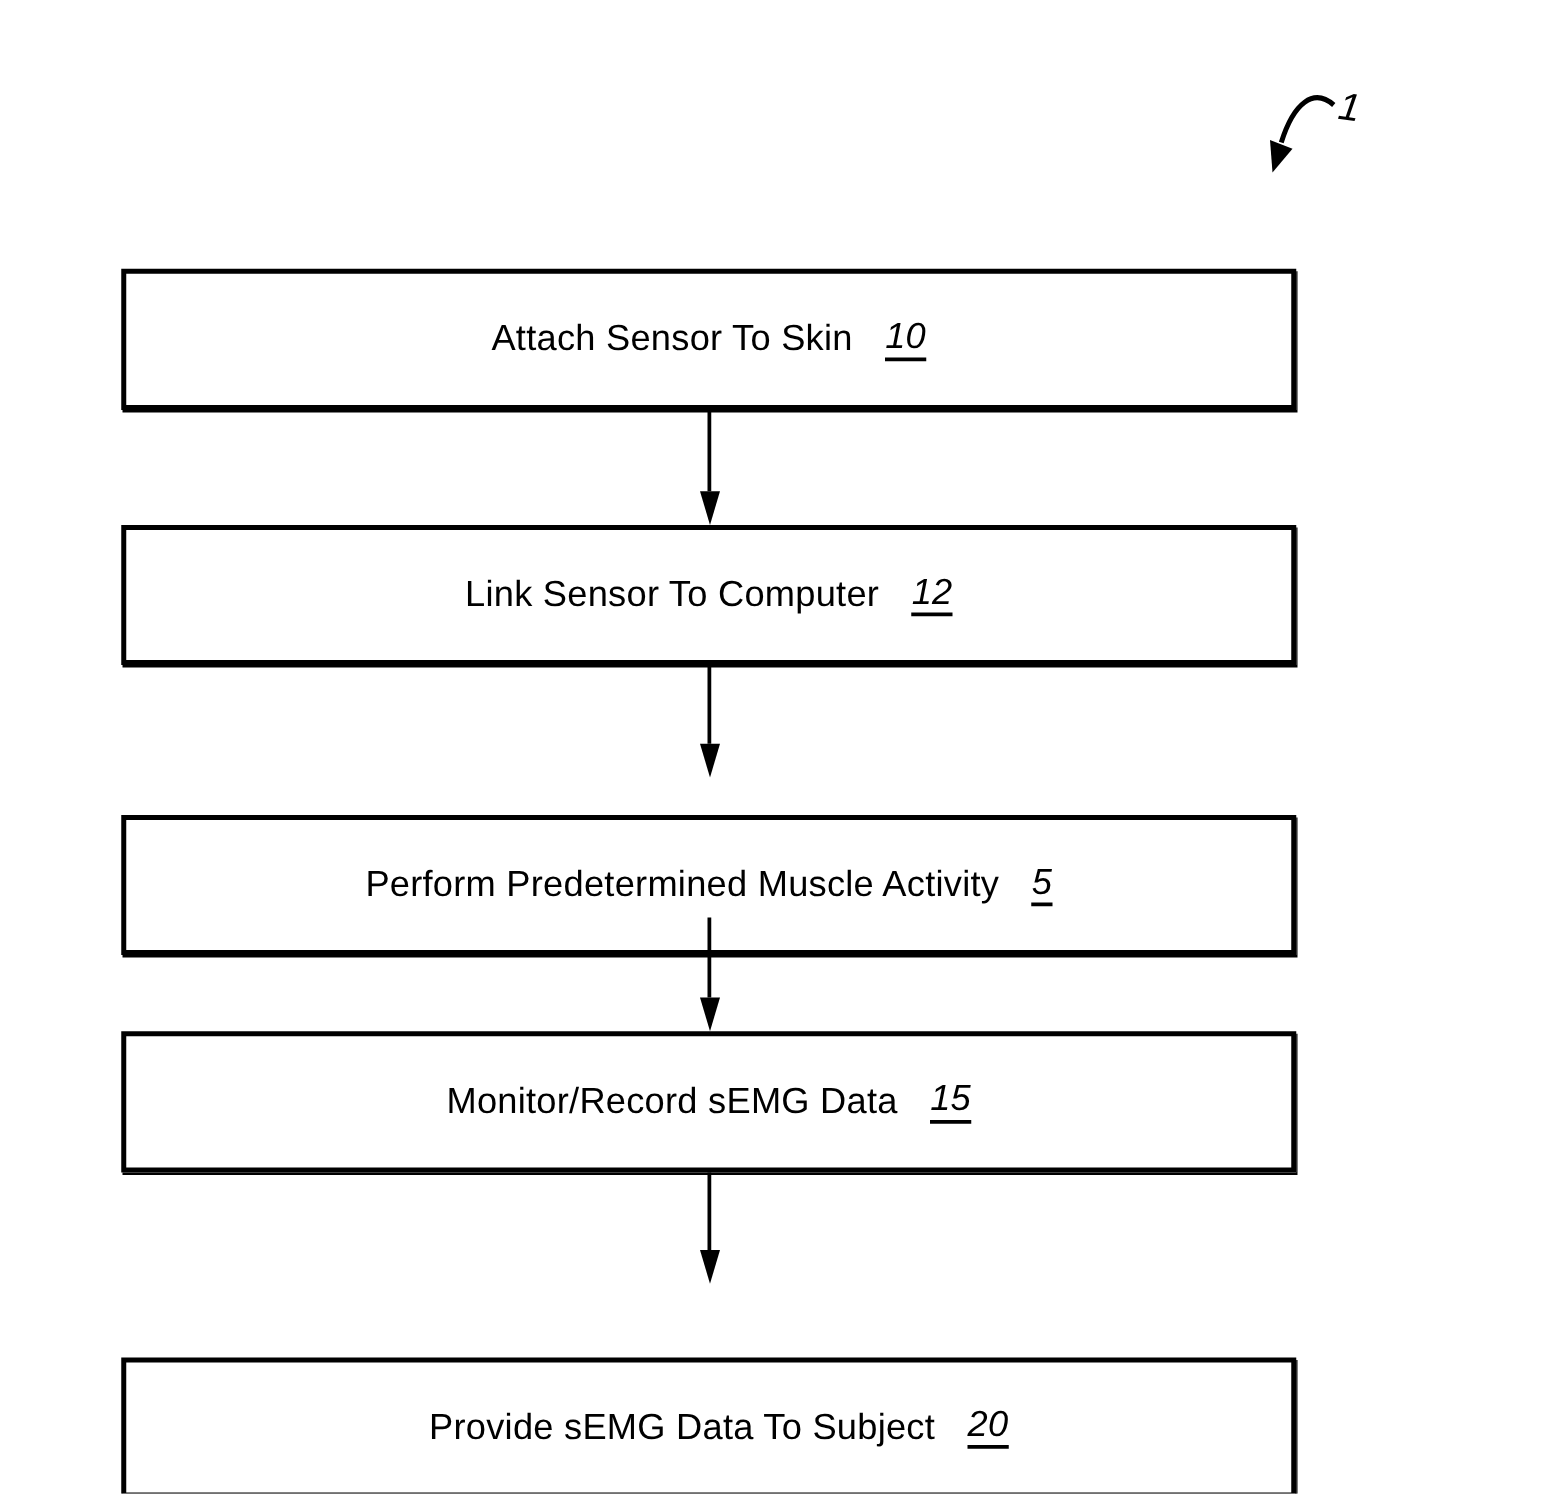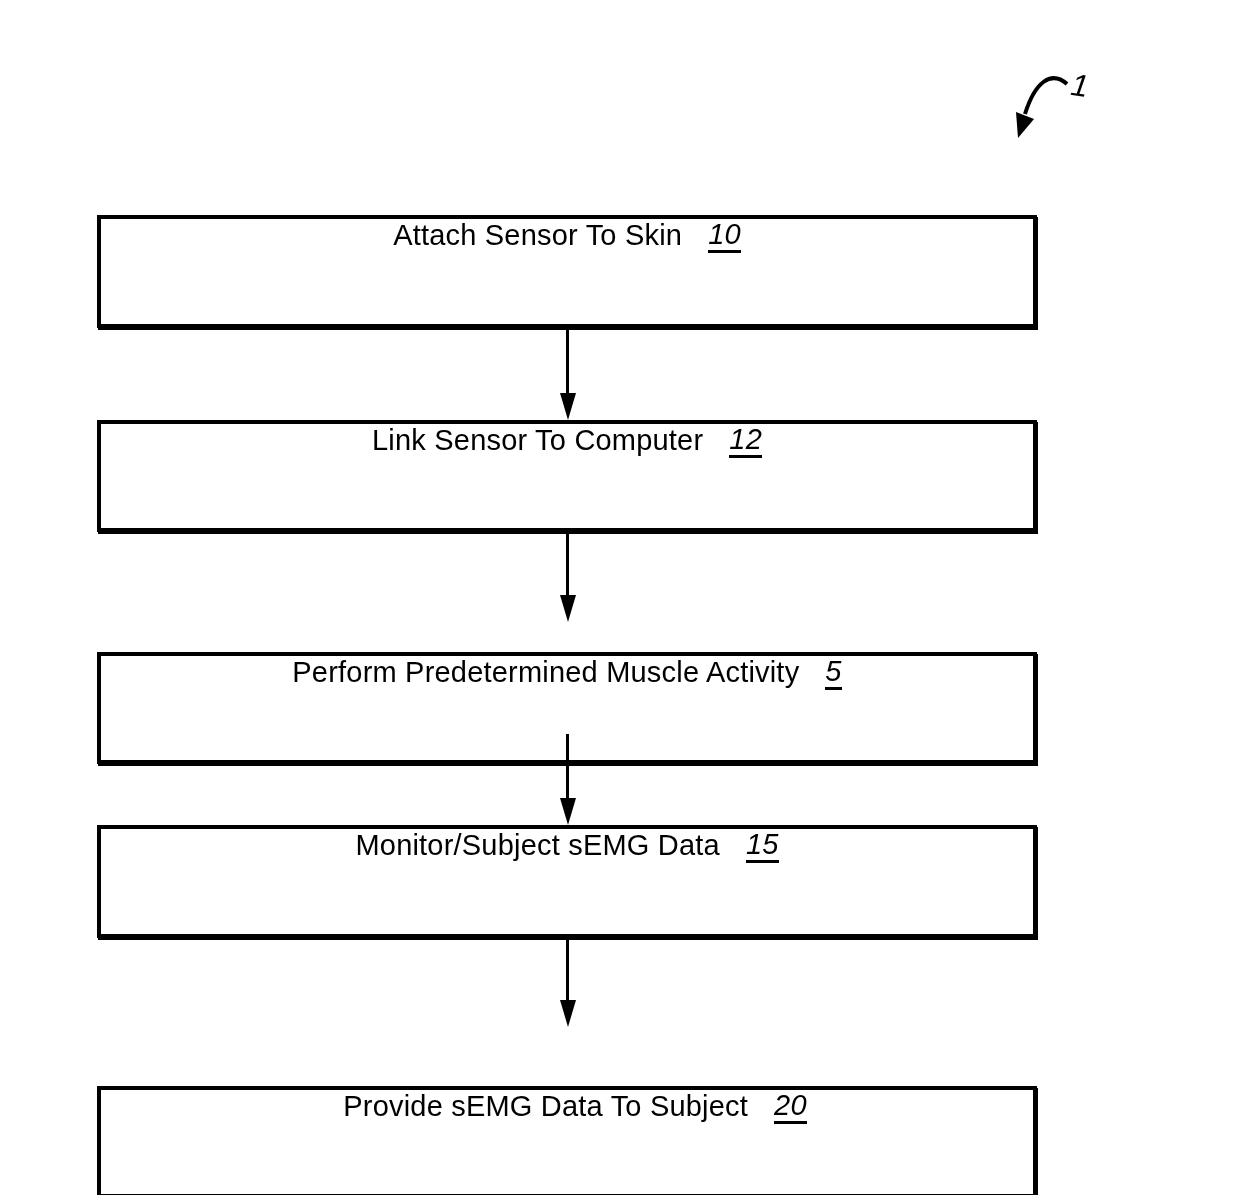--- a/index.html
+++ b/index.html
@@ -19,21 +19,21 @@
   .flow-box {
     position: absolute;
     left: 97px;
     width: 940px;
     height: 113px;
     box-sizing: border-box;
     border: 4px solid #000000;
     box-shadow: 1px 2px 0 #000000;
     background: #ffffff;
     display: flex;
-    align-items: flex-start;
+    align-items: center;
     justify-content: center;
     font-size: 29px;
     letter-spacing: 0.2px;
     white-space: nowrap;
   }
   .flow-box .ref {
     font-style: italic;
     margin-left: 26px;
     border-bottom: 3px solid #000000;
     padding-bottom: 1px;
@@ -102,21 +102,21 @@
     <span>Link Sensor To Computer</span>
     <span class="ref">12</span>
   </div>
 
   <div class="flow-box" style="top:652px; height:112px;">
     <span>Perform Predetermined Muscle Activity</span>
     <span class="ref">5</span>
   </div>
 
   <div class="flow-box" style="top:825px;">
-    <span>Monitor/Subject sEMG Data</span>
+    <span>Monitor/Record sEMG Data</span>
     <span class="ref">15</span>
   </div>
 
   <div class="flow-box" style="top:1086px; height:112px;padding-left:16px;">
     <span>Provide sEMG Data To Subject</span>
     <span class="ref">20</span>
   </div>
 
   <div class="down-arrow" style="top:328px; height:92px;">
     <div class="shaft"></div>

